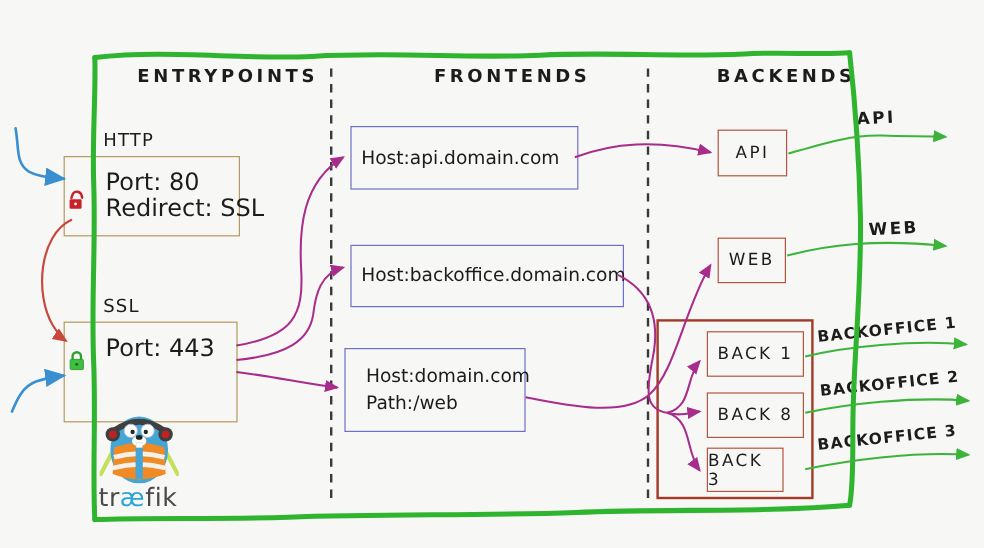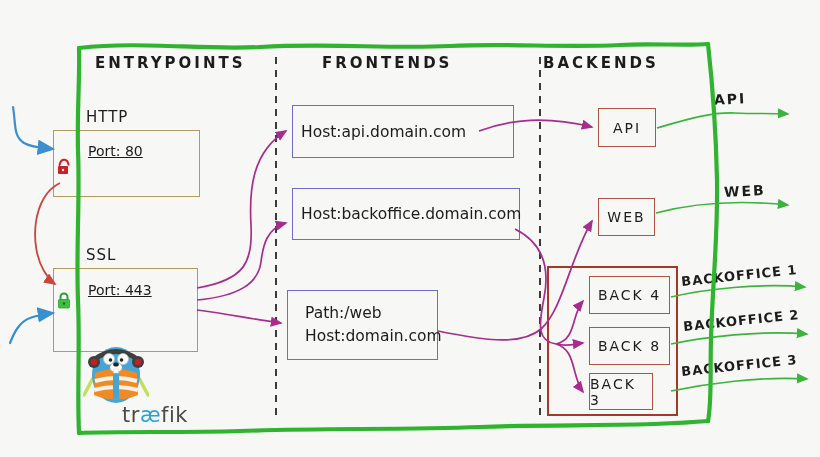--- a/index.html
+++ b/index.html
@@ -4,97 +4,98 @@
 <style>
   html,body{margin:0;padding:0;background:#ffffff;}
   .stage{
     position:relative;width:820px;height:457px;overflow:hidden;
     background:#f7f7f5;
     font-family:"DejaVu Sans", sans-serif;
     color:#1c1c1c;
   }
   .abs{position:absolute;}
   .col-header{
-    position:absolute;top:54px;width:170px;text-align:left;
+    position:absolute;top:54px;width:170px;text-align:right;
     font-size:15px;letter-spacing:3px;font-weight:bold;color:#1c1c1c;
   }
   .box{position:absolute;box-sizing:border-box;background:transparent;}
   .entry-box{border:1.6px solid #b39a5e;}
   .frontend-box{border:1.5px solid #6e6ec6;}
   .backend-box{border:1.5px solid #b2553e;display:flex;align-items:center;justify-content:center;
     font-size:14px;letter-spacing:2px;}
   .group-box{border:2px solid #a33a28;}
   .box-label{position:absolute;font-size:15px;letter-spacing:1px;}
-  .entry-text{position:absolute;left:34px;top:9px;font-size:14px;line-height:22px;white-space:nowrap;text-decoration:underline;}
+  .entry-text{position:absolute;left:34px;top:9px;font-size:20px;line-height:22px;white-space:nowrap;}
   .front-text{position:absolute;left:8px;top:50%;transform:translateY(-50%);
     font-size:15.5px;line-height:23px;white-space:nowrap;}
   .ext-label{position:absolute;font-size:14px;letter-spacing:2px;font-weight:bold;transform:rotate(-3deg);}
   .bo-label{position:absolute;font-size:13px;letter-spacing:1px;font-weight:bold;transform:rotate(-6deg);
     white-space:nowrap;}
   .overlay{position:absolute;left:0;top:0;pointer-events:none;}
   .lock{position:absolute;}
-  .logo-text{position:absolute;left:82px;top:403px;font-size:21px;color:#4a4a4a;letter-spacing:0.5px;padding-left:40px;}
+  .logo-text{position:absolute;left:82px;top:403px;font-size:21px;color:#4a4a4a;letter-spacing:0.5px;}
   .logo-text .ae{color:#2aa3dc;}
 </style>
 </head>
 <body>
 
 <div class="stage">
 
   <div class="col-header" style="left:95px">ENTRYPOINTS</div>
   <div class="col-header" style="left:543px">BACKENDS</div>
   <div class="col-header" style="left:322px">FRONTENDS</div>
 
   <div class="box-label" style="left:86px;top:108px">HTTP</div>
   <div class="box entry-box" style="left:53px;top:130px;width:147px;height:67px">
     <div class="entry-text">
       <div>Port: 80</div>
+      <div>Redirect: SSL</div>
     </div>
   </div>
   <svg class="lock" style="left:56px;top:157px" width="15" height="18" viewBox="0 0 15 18">
     <path d="M4,9 V6 A4 4 0 0 1 11.5 4.5 L12.5 6" fill="none" stroke="#c9202a" stroke-width="2" stroke-linecap="round" transform="rotate(18 7 7)"></path>
     <rect x="2" y="9" width="10" height="8" rx="1" fill="#c9202a"></rect>
     <circle cx="7" cy="13" r="1.2" fill="#f7f7f5"></circle>
   </svg>
 
   <div class="box-label" style="left:86px;top:246px">SSL</div>
   <div class="box entry-box" style="left:53px;top:268px;width:145px;height:84px">
     <div class="entry-text" style="top:10px">
       <div>Port: 443</div>
     </div>
   </div>
   <svg class="lock" style="left:57px;top:291px" width="14" height="18" viewBox="0 0 14 18">
     <path d="M3.5,9 V6 A3.5 3.5 0 0 1 10.5 6 V9" fill="none" stroke="#2f9e2f" stroke-width="2"></path>
     <rect x="1.5" y="8.5" width="11" height="8.5" rx="1" fill="#3fbf3f" stroke="#2f9e2f" stroke-width="0.8"></rect>
     <circle cx="7" cy="12.5" r="1.3" fill="#1d6b1d"></circle>
   </svg>
 
-  <div class="box frontend-box" style="left:292px;top:105px;width:222px;height:53px">
+  <div class="box frontend-box" style="left:292px;top:105px;width:190px;height:53px">
     <div class="front-text">Host:api.domain.com</div>
   </div>
-  <div class="box frontend-box" style="left:292px;top:188px;width:228px;height:52px">
+  <div class="box frontend-box" style="left:292px;top:204px;width:228px;height:52px">
     <div class="front-text">Host:backoffice.domain.com</div>
   </div>
   <div class="box frontend-box" style="left:287px;top:290px;width:151px;height:70px">
     <div class="front-text" style="left:17px">
+      <div>Host:domain.com</div>
       <div>Path:/web</div>
-      <div>Host:domain.com</div>
     </div>
   </div>
 
   <div class="box backend-box" style="left:598px;top:108px;width:58px;height:39px">
     <span>API</span>
   </div>
   <div class="box backend-box" style="left:598px;top:198px;width:57px;height:38px">
     <span>WEB</span>
   </div>
 
   <div class="box group-box" style="left:547px;top:266px;width:131px;height:150px"></div>
   <div class="box backend-box" style="left:589px;top:276px;width:81px;height:38px">
-    <span>BACK 4</span>
+    <span>BACK 1</span>
   </div>
   <div class="box backend-box" style="left:589px;top:327px;width:81px;height:38px">
     <span>BACK 8</span>
   </div>
   <div class="box backend-box" style="left:589px;top:373px;width:64px;height:37px">
     <span>BACK 3</span>
   </div>
 
   <div class="ext-label" style="left:714px;top:91px">API</div>
   <div class="ext-label" style="left:724px;top:183px">WEB</div>

